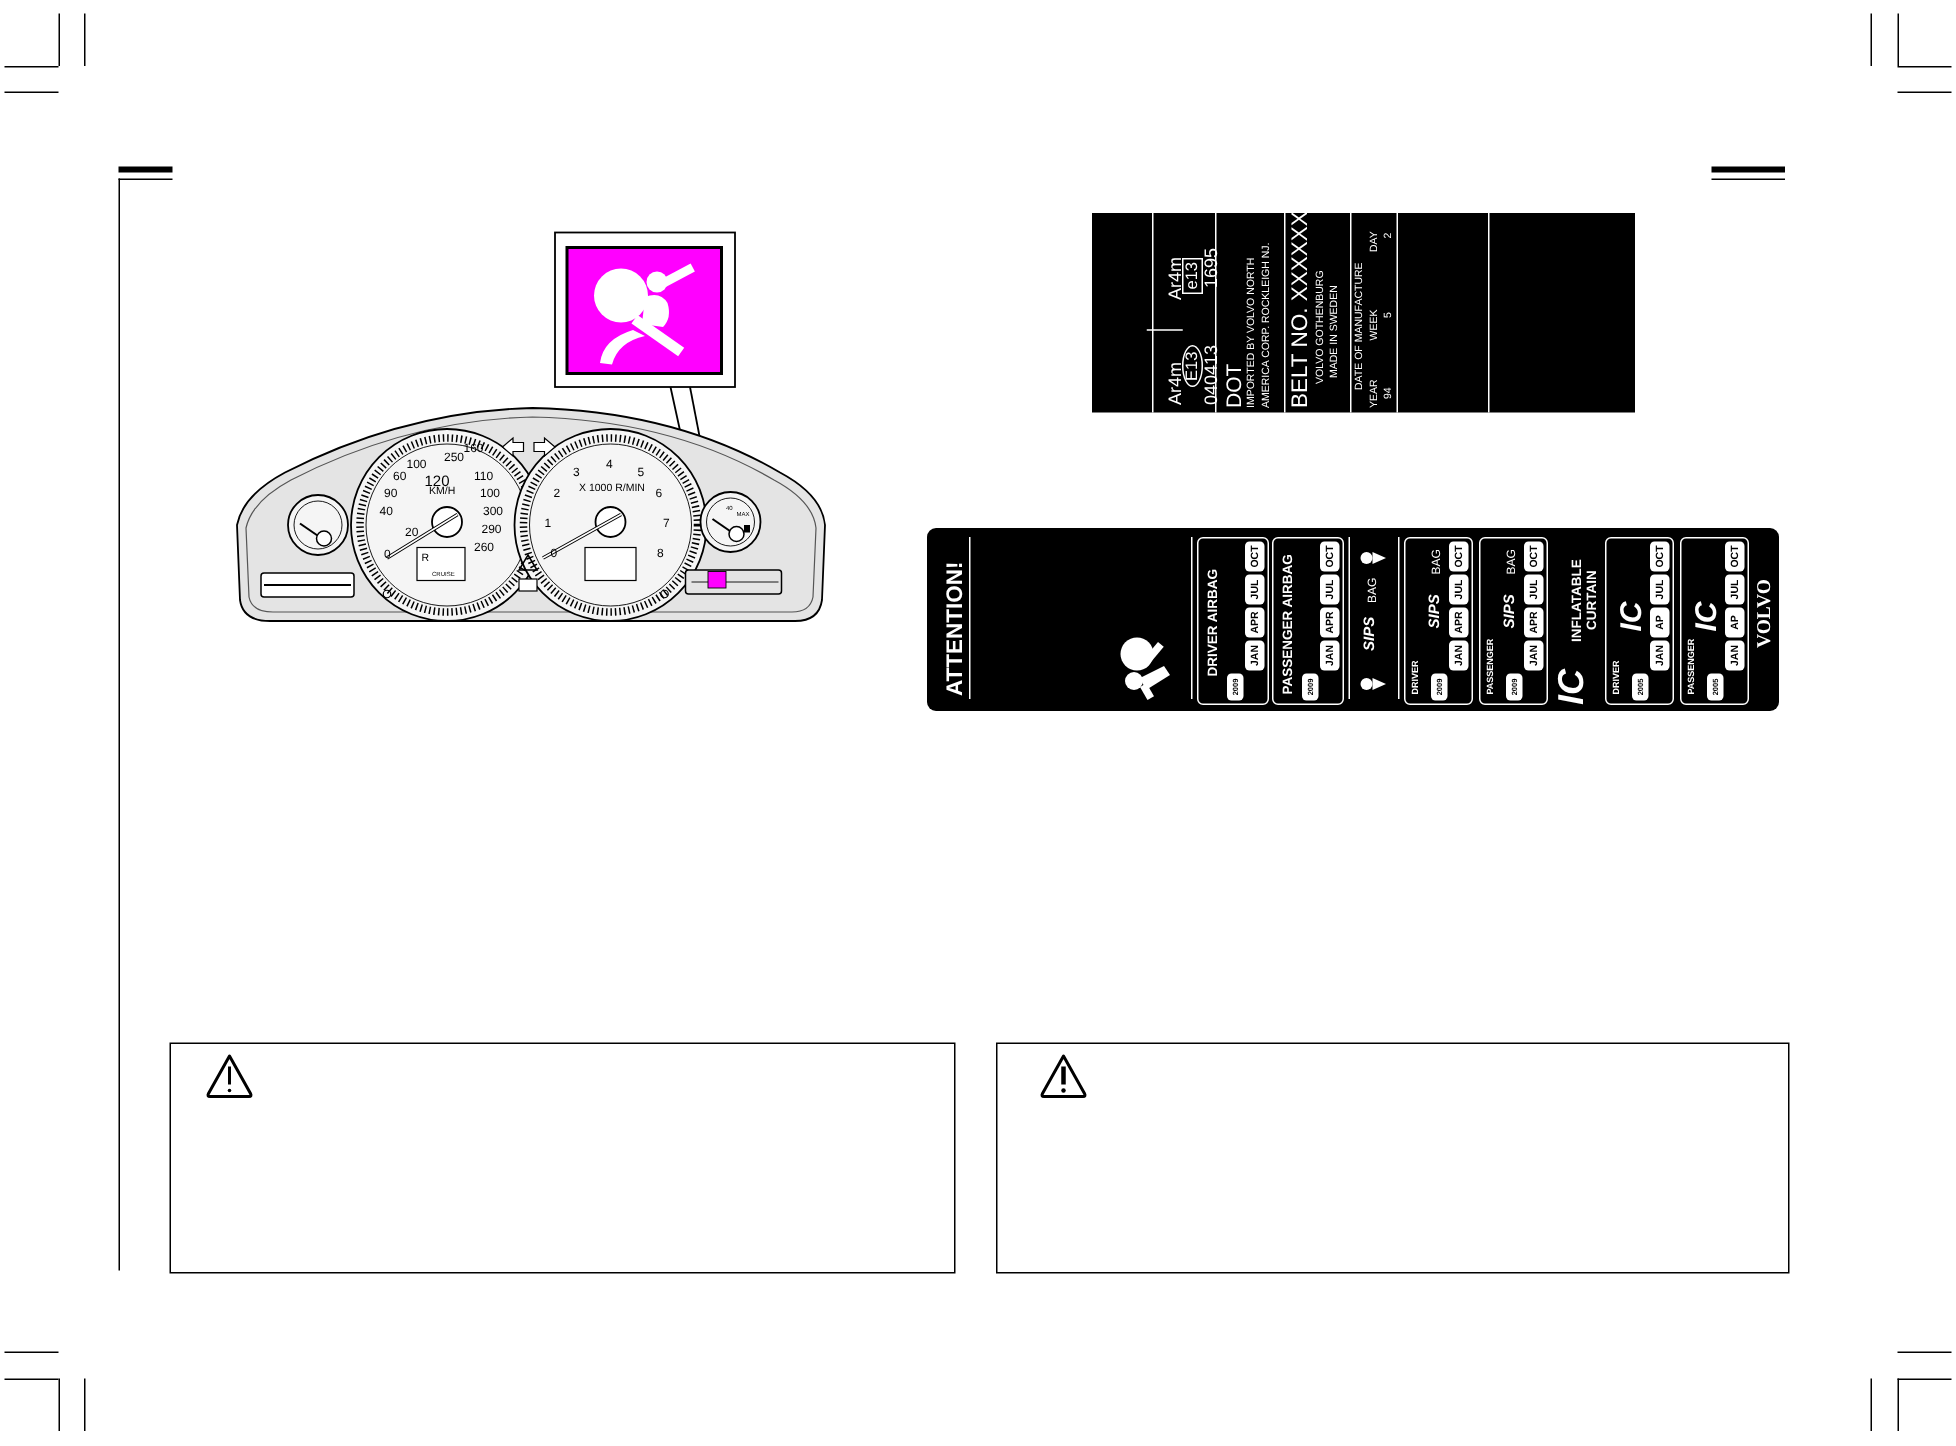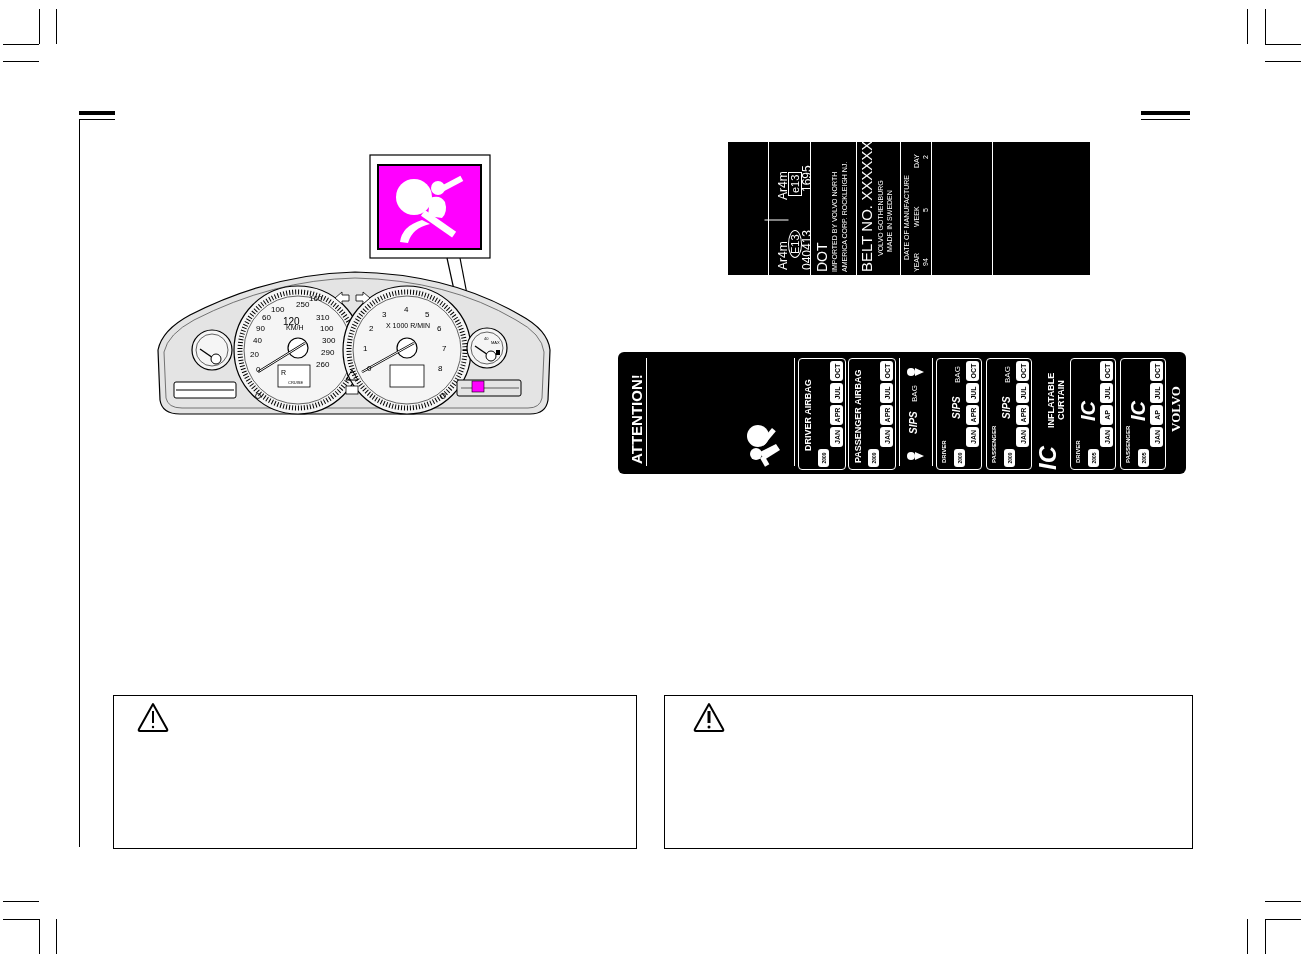--- a/index.html
+++ b/index.html
@@ -109,29 +109,29 @@
     <rect x="196" y="236" width="12" height="8" fill="#fff" stroke="#000" stroke-width="0.8"></rect>
 
     <circle cx="108" cy="246" r="2.5" fill="none" stroke="#000" stroke-width="0.8"></circle>
     <circle cx="293" cy="246" r="2.5" fill="none" stroke="#000" stroke-width="0.8"></circle>
   </svg>
 
   
   <span class="abs" style="left:136px;top:174px;font-size:7px;">KM/H</span>
   <span class="abs" style="left:236px;top:172px;font-size:7px;">X 1000 R/MIN</span>
   <span class="abs" style="left:106px;top:215px;font-size:8px;">0</span>
-  <span class="abs" style="left:100px;top:200px;font-size:8px;">20</span>
+  <span class="abs" style="left:120px;top:200px;font-size:8px;">20</span>
   <span class="abs" style="left:103px;top:186px;font-size:8px;">40</span>
   <span class="abs" style="left:106px;top:174px;font-size:8px;">90</span>
   <span class="abs" style="left:112px;top:163px;font-size:8px;">60</span>
   <span class="abs" style="left:121px;top:155px;font-size:8px;">100</span>
   <span class="abs" style="left:133px;top:166px;font-size:10px;">120</span>
   <span class="abs" style="left:146px;top:150px;font-size:8px;">250</span>
   <span class="abs" style="left:159px;top:144px;font-size:8px;">160</span>
-  <span class="abs" style="left:166px;top:163px;font-size:8px;">310</span>
+  <span class="abs" style="left:166px;top:163px;font-size:8px;">110</span>
   <span class="abs" style="left:170px;top:174px;font-size:8px;">100</span>
   <span class="abs" style="left:172px;top:186px;font-size:8px;">300</span>
   <span class="abs" style="left:171px;top:198px;font-size:8px;">290</span>
   <span class="abs" style="left:166px;top:210px;font-size:8px;">260</span>
   <span class="abs" style="left:131px;top:219px;font-size:7px;">R</span>
   <span class="abs" style="left:138px;top:230px;font-size:4px;">CRUISE</span>
 
   <span class="abs" style="left:217px;top:214px;font-size:8px;">0</span>
   <span class="abs" style="left:213px;top:194px;font-size:8px;">1</span>
   <span class="abs" style="left:219px;top:174px;font-size:8px;">2</span>

